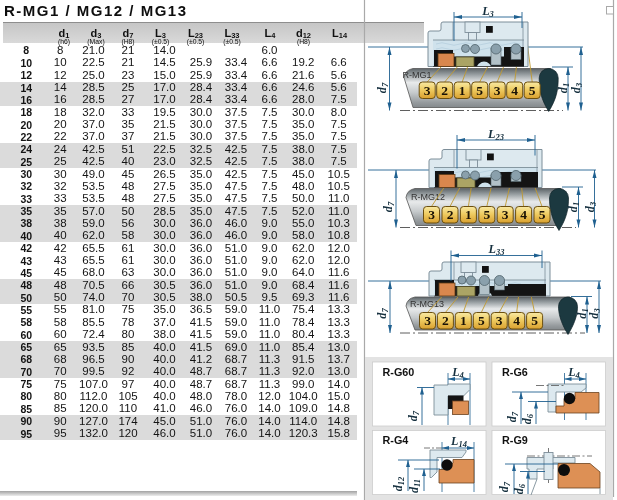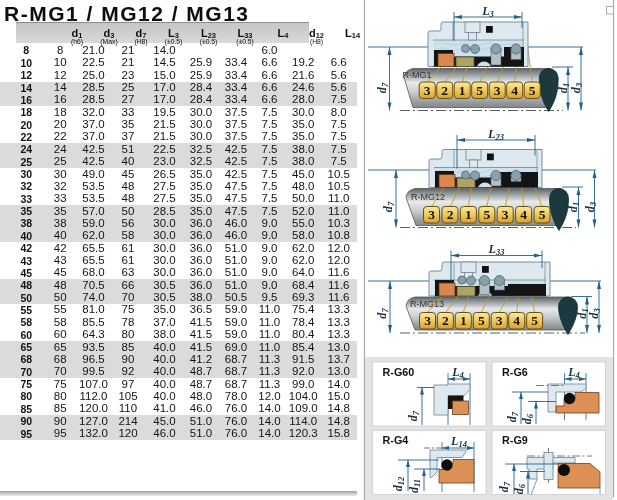--- a/index.html
+++ b/index.html
@@ -1,21 +1,21 @@
 <!DOCTYPE html>
 <html><head>
 <meta charset="utf-8">
 <style>
 * { margin:0; padding:0; box-sizing:border-box; }
 html,body { width:617px; height:500px; background:#ffffff; overflow:hidden;
   font-family:"Liberation Sans", sans-serif; }
 #page { position:relative; width:617px; height:500px; }
-#title { position:absolute; left:4px; top:2px; font-size:21px; font-weight:bold;
+#title { position:absolute; left:4px; top:2px; font-size:15px; font-weight:bold;
   color:#0d0d0d; letter-spacing:1.5px; }
-#thead { position:absolute; left:16px; top:21.5px; width:293px; height:21.5px;
+#thead { position:absolute; left:3px; top:21.5px; width:421px; height:21.5px;
   background:linear-gradient(#c6c6c6,#d9d9d9); border-top:1px solid #8e8e8e; }
 .hl { position:absolute; top:3px; transform:translateX(-50%); text-align:center;
   color:#101010; line-height:11px; white-space:nowrap; }
 .hl b { font-size:11px; }
 .hl sub { font-size:7.5px; vertical-align:baseline; position:relative; top:1.5px; line-height:0; }
 .hl .n { display:block; font-size:6.8px; line-height:6.5px; margin-top:0.5px; }
 #dtable { position:absolute; left:0; top:44.5px; border-collapse:collapse; }
 #dtable td, #dtable th { height:12.36px; padding:0; text-align:center;
   font-size:11.5px; color:#141414; font-weight:normal; line-height:1; }
 #dtable th { font-size:10.5px; font-weight:bold; padding-left:9px; }
@@ -328,21 +328,21 @@
           <td>37.0</td>
           <td>41.5</td>
           <td>59.0</td>
           <td>11.0</td>
           <td>78.4</td>
           <td>13.3</td>
         </tr>
 <tr>
           <th>60</th>
           <td>60</td>
-          <td>64.3</td>
+          <td>72.4</td>
           <td>80</td>
           <td>38.0</td>
           <td>41.5</td>
           <td>59.0</td>
           <td>11.0</td>
           <td>80.4</td>
           <td>13.3</td>
         </tr>
 <tr class="g">
           <th>65</th>
@@ -413,21 +413,21 @@
           <td>46.0</td>
           <td>76.0</td>
           <td>14.0</td>
           <td>109.0</td>
           <td>14.8</td>
         </tr>
 <tr class="g">
           <th>90</th>
           <td>90</td>
           <td>127.0</td>
-          <td>214</td>
+          <td>174</td>
           <td>45.0</td>
           <td>51.0</td>
           <td>76.0</td>
           <td>14.0</td>
           <td>114.0</td>
           <td>14.8</td>
         </tr>
 <tr class="g">
           <th>95</th>
           <td>95</td>

